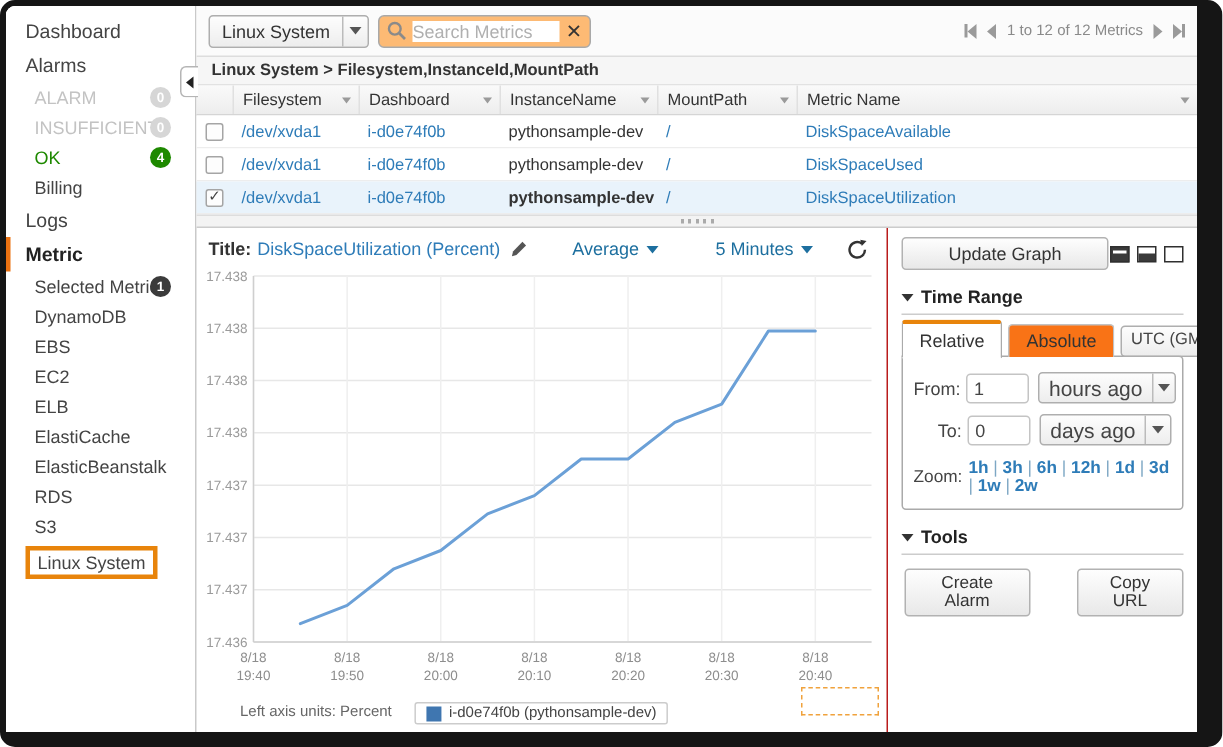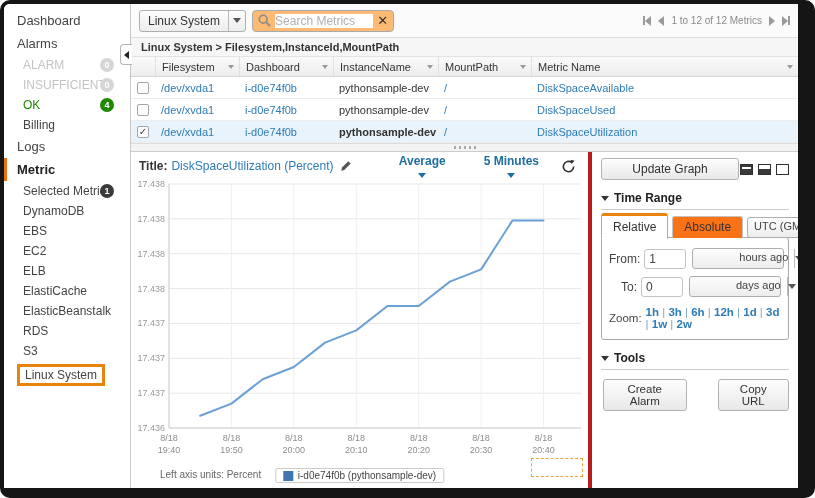--- a/index.html
+++ b/index.html
@@ -63,24 +63,24 @@
   .col-metric { flex:1; }
   .link { color:#2e7cb8; text-decoration:none; cursor:pointer; }
   .tbl-row.selected .col-name { font-weight:bold; }
   .checkbox { width:12px; height:12px; border:1px solid #a5a5a5; border-radius:2px; background:#fdfdfd; font-size:10px; line-height:10px; text-align:center; color:#444; cursor:pointer; }
 
   .splitter { height:9px; background:#f3f3f3; border-top:1px solid #ddd; border-bottom:1px solid #ccc; display:flex; align-items:center; justify-content:center; cursor:row-resize; }
   .grip { width:22px; height:3px; background:repeating-linear-gradient(90deg,#aaa 0 2px,transparent 2px 5px); }
 
   
   .bottom { flex:1; display:flex; min-height:0; }
-  .graph-panel { width:461px; min-width:461px; border-right:4px solid #b91c1c; position:relative; padding:2px 4px; }
+  .graph-panel { width:461px; min-width:461px; border-right:1px solid #b91c1c; position:relative; padding:2px 4px; }
   .graph-header { display:flex; align-items:center; height:24px; font-size:12px; padding:0 4px; }
   .graph-header .tlabel { font-weight:bold; color:#333; margin-right:4px; }
-  .blue-dd { display:flex; align-items:center; gap:5px; font-weight:bold; color:#1d6f9f; cursor:pointer; font-size:12px;flex-direction:column; }
+  .blue-dd { display:flex; align-items:center; gap:5px; font-weight:normal; color:#1d6f9f; cursor:pointer; font-size:12px; }
   .dd-caret { width:0;height:0;border-left:4px solid transparent;border-right:4px solid transparent;border-top:5px solid #1d6f9f; }
   .icon-btn { cursor:pointer; display:flex; align-items:center; }
 
   .axis-note { position:absolute; left:8px; bottom:8px; font-size:10px; color:#666;padding-left:21px; }
   .legend { position:absolute; left:50%; transform:translateX(-50%); bottom:5px; border:1px solid #ccc; border-radius:2px; background:#fff; padding:1px 7px; font-size:10px; color:#444; display:flex; align-items:center; gap:5px; }
   .legend .swatch { width:10px; height:10px; }
   .dashed-box { position:absolute; right:5px; bottom:11px; width:52px; height:19px; border:1px dashed #f0a23c; }
 
   
   .right-panel { flex:1; padding:6px 9px; font-size:12px; background:#fff; min-width:0; }
@@ -96,21 +96,21 @@
   .sec-tri { width:0;height:0;border-left:4px solid transparent;border-right:4px solid transparent;border-top:5px solid #333; }
   .tabs-row { display:flex; align-items:flex-end; margin-top:3px; position:relative; z-index:2; }
   .tab { font-size:12px; padding:3px 11px 4px; cursor:pointer; color:#333; border:1px solid #c2c2c2; border-bottom:none; background:#f97316; border-radius:3px 3px 0 0; margin-right:4px; }
   .tab.active { background:#fff; border:1px solid #aaa; border-top:3px solid #e8840b; border-bottom:1px solid #fff; margin-bottom:-1px; padding-top:4px; }
   .tz-select { margin-left:auto; height:21px; font-size:11px; }
   .tz-select .lbl { padding:2px 6px; color:#444; }
   .fields-box { border:1px solid #aaa; border-radius:0 3px 3px 3px; padding:10px 7px 9px; margin-top:-1px; background:#fff; }
   .field-row { display:flex; align-items:center; margin-bottom:7px; }
   .field-row .flabel { width:39px; text-align:right; margin-right:4px; color:#444; font-size:12px; }
   .txt-input { width:42px; height:20px; border:1px solid #c4c4c4; border-radius:3px; padding:0 4px; font-size:12px; color:#444; margin-right:6px; font-family:inherit; }
-  .unit-select { height:21px; width:92px; font-size:11px;padding-left:40px; }
+  .unit-select { height:21px; width:92px; font-size:14px; }
   .unit-select .lbl { flex:1; padding:2px 6px; color:#444; }
   .zoom-row { display:flex; align-items:center; font-size:11.5px; margin-top:9px; }
   .zoom-row .flabel { width:39px; text-align:right; margin-right:4px; color:#444; }
   .zoom-links { color:#7da7c4; }
   .zoom-links a { color:#2e7cb8; font-weight:bold; text-decoration:none; cursor:pointer; }
   .tools-btns { display:flex; gap:31px; margin-top:9px; padding-left:2px; }
   .btn-sm { font-size:11.5px; padding:3px 12px; }
 
   svg text { font-family:"Liberation Sans","DejaVu Sans",sans-serif; }
 </style>

